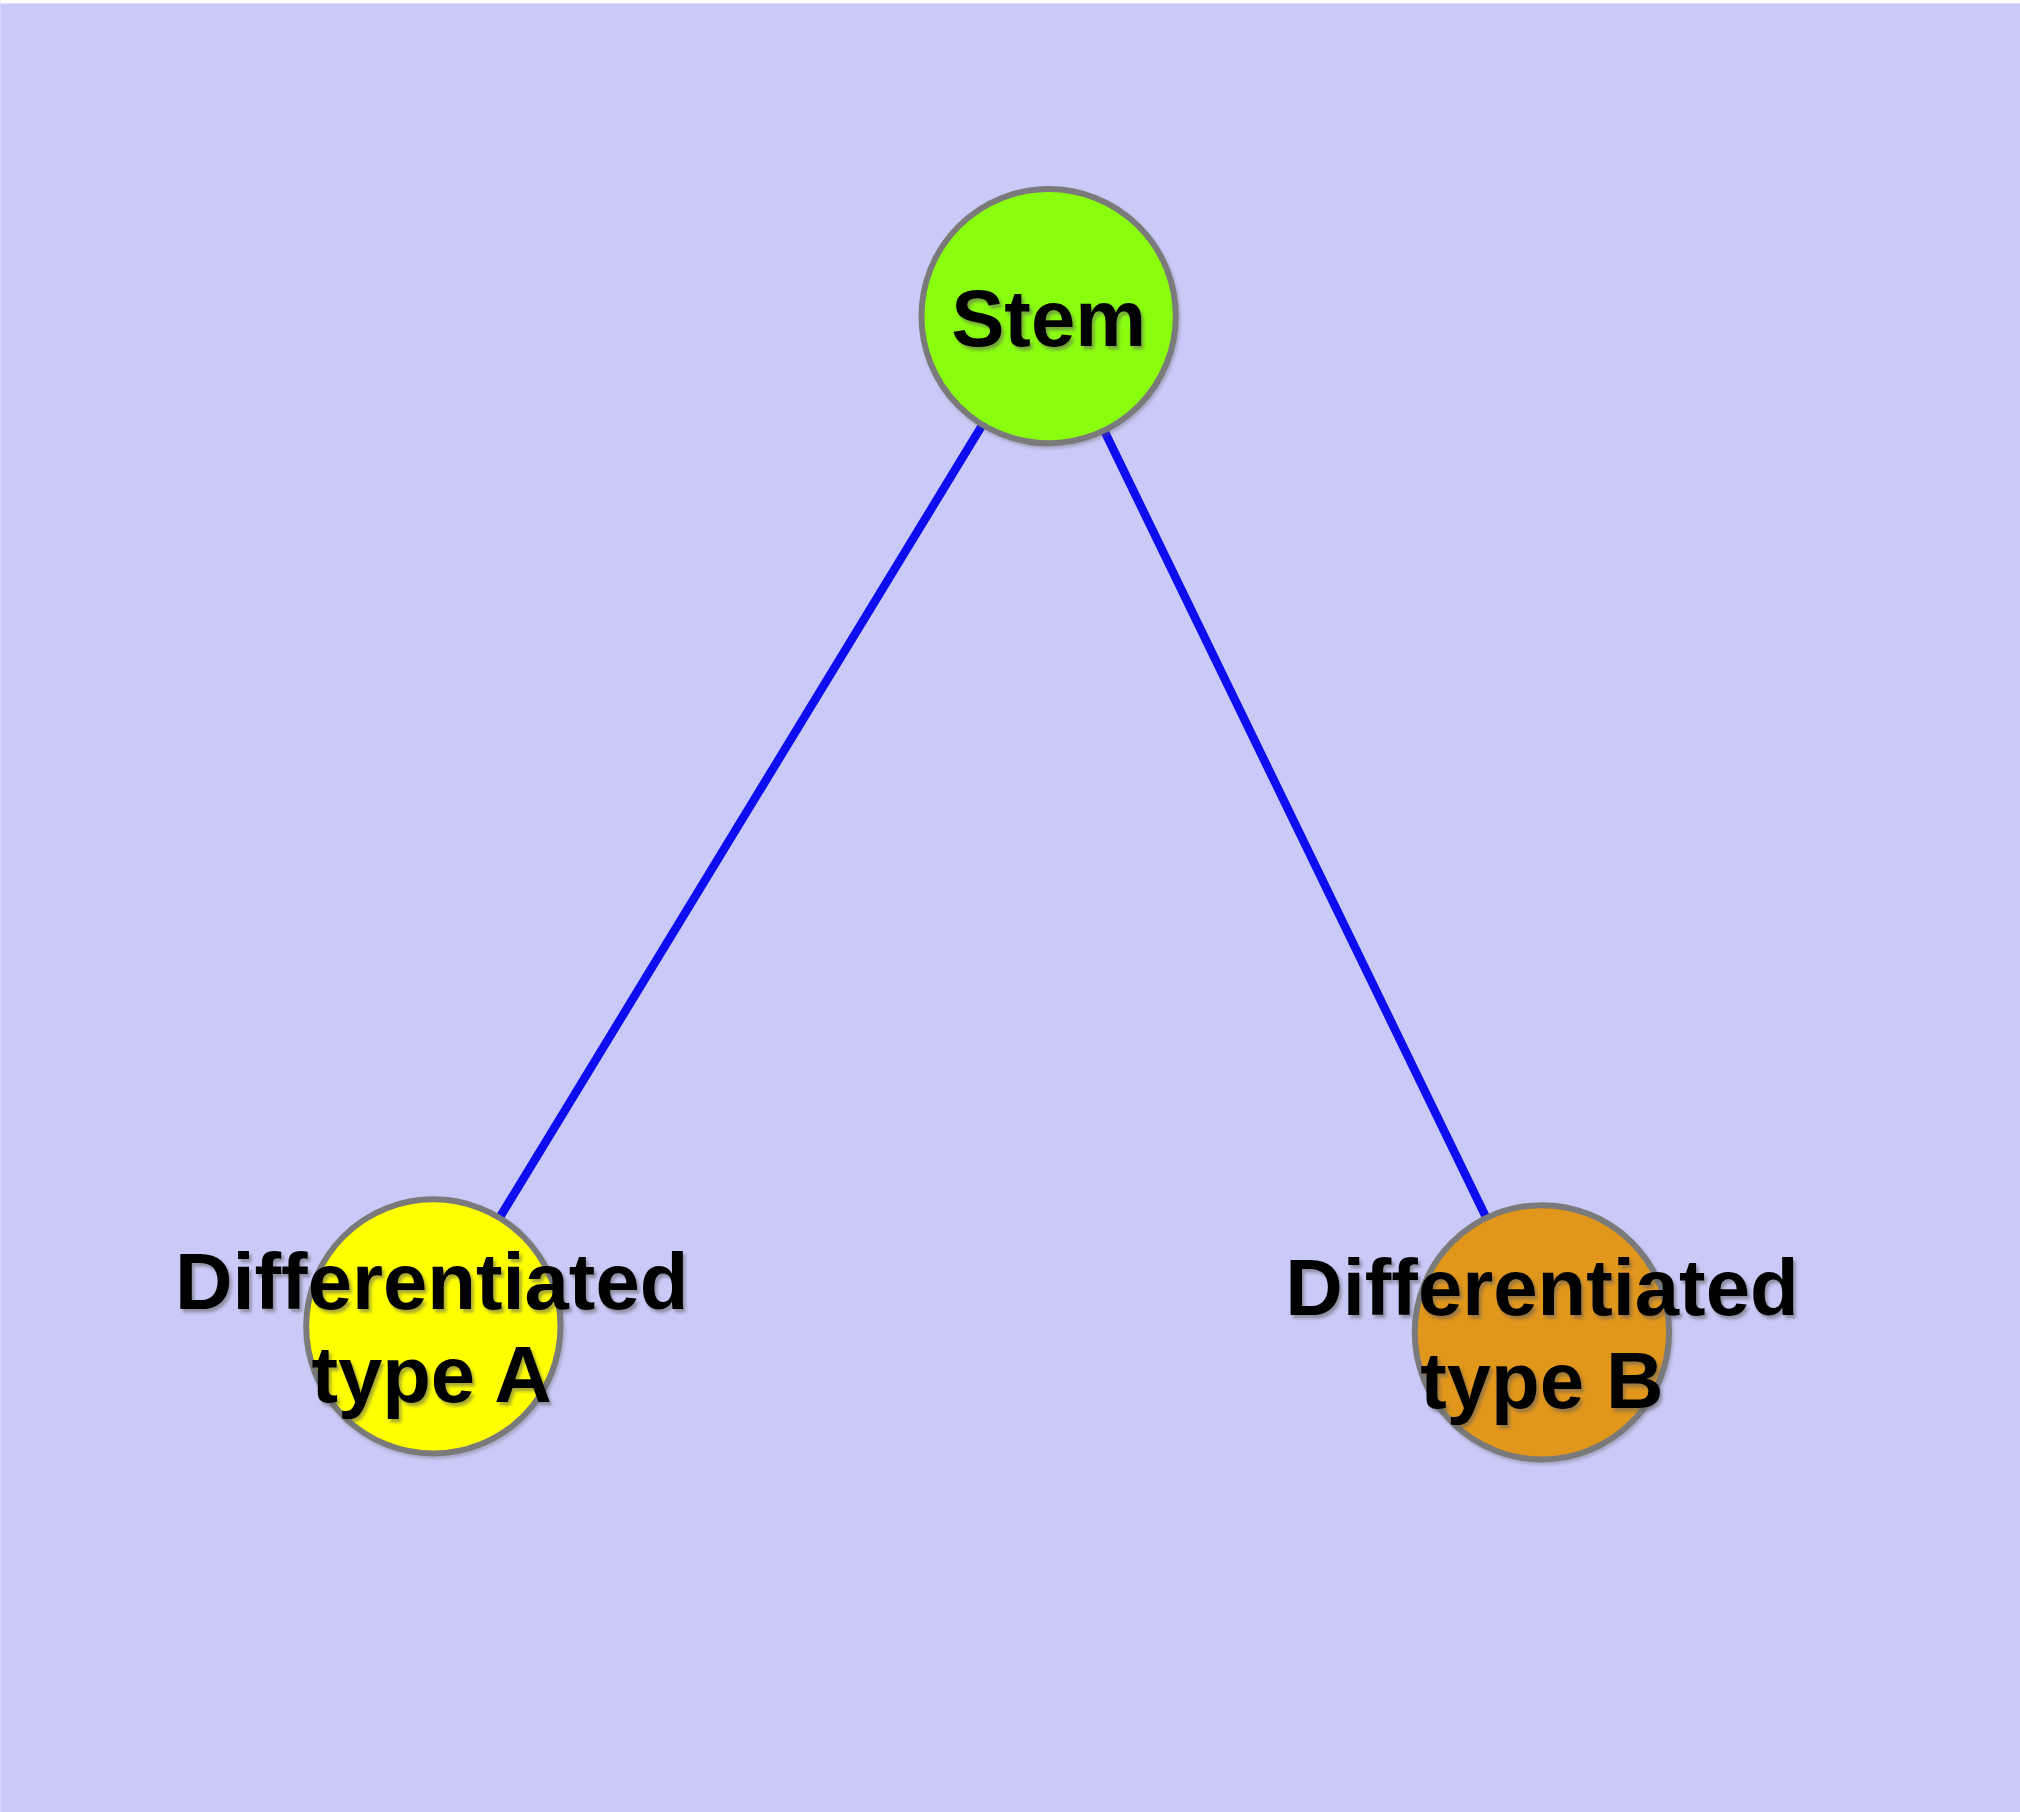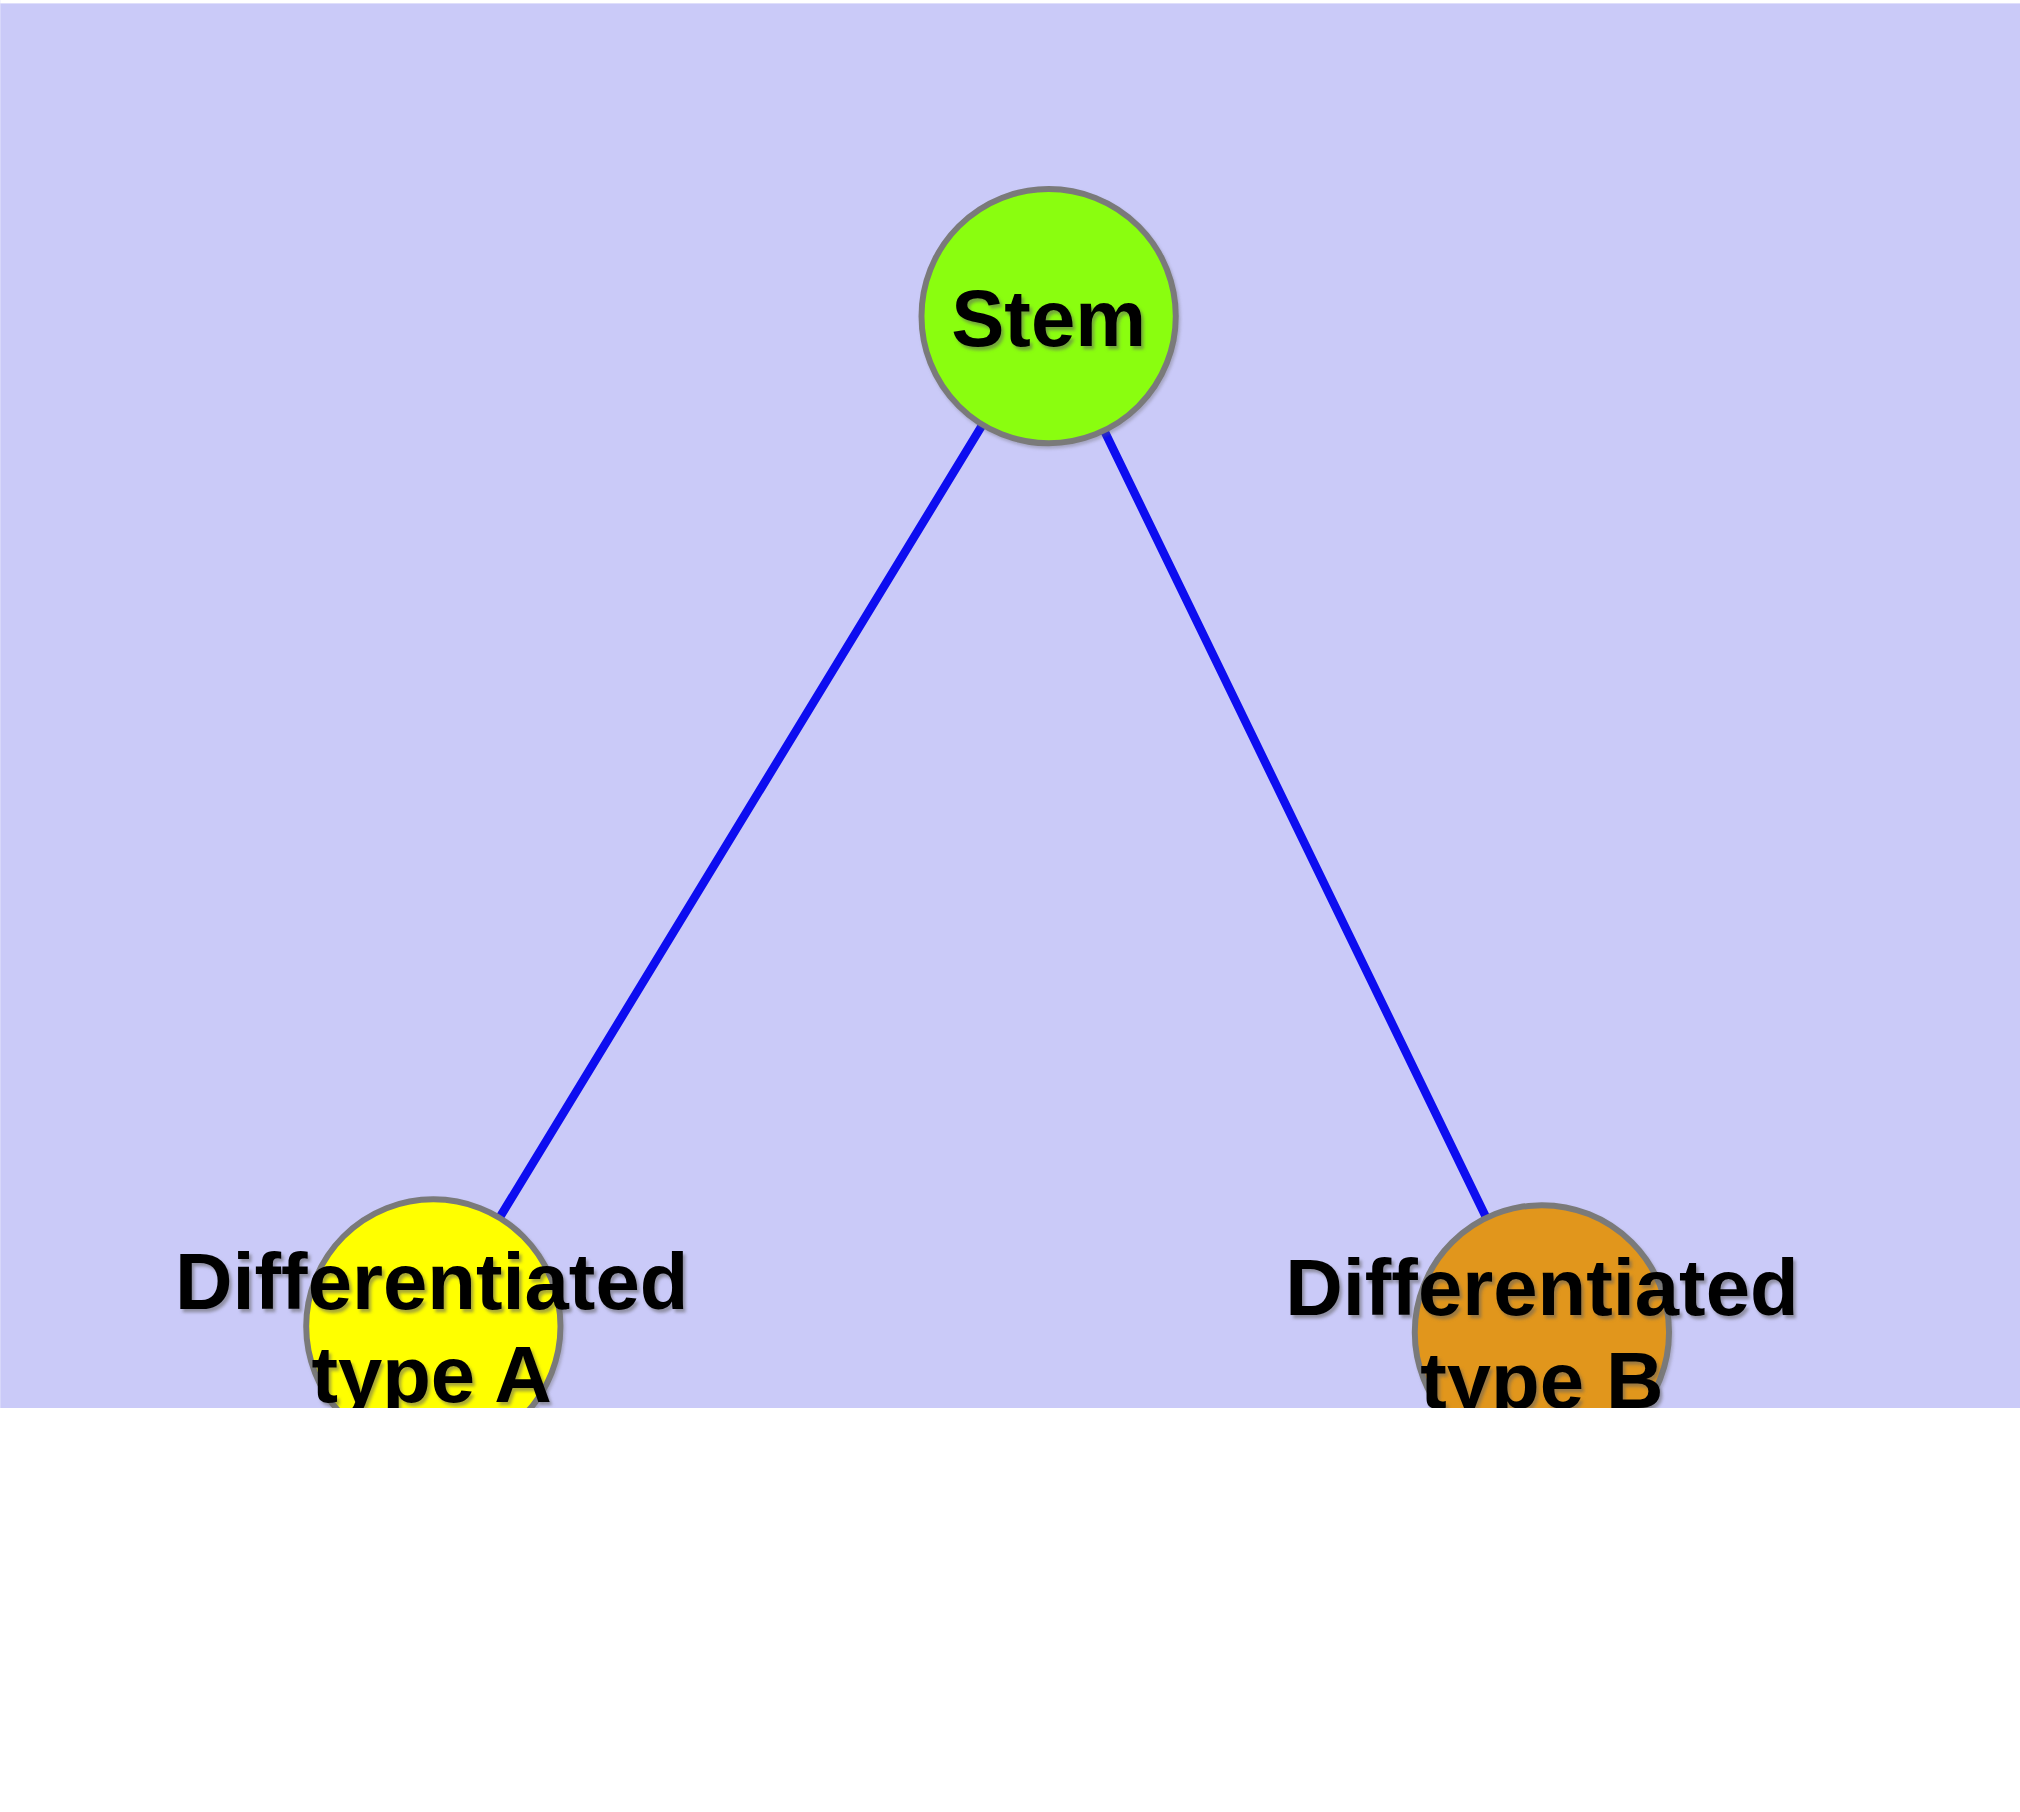--- a/index.html
+++ b/index.html
@@ -3,21 +3,21 @@
 <meta charset="utf-8">
 <style>
   html, body {
     margin: 0;
     padding: 0;
     background: #ffffff;
   }
   .stage {
     position: relative;
     width: 2021px;
-    height: 1408px;
+    height: 1812px;
     overflow: hidden;
     font-family: "Liberation Sans", sans-serif;
   }
   .graph-svg {
     position: absolute;
     left: 0;
     top: 0;
     display: block;
   }
   .edge {

